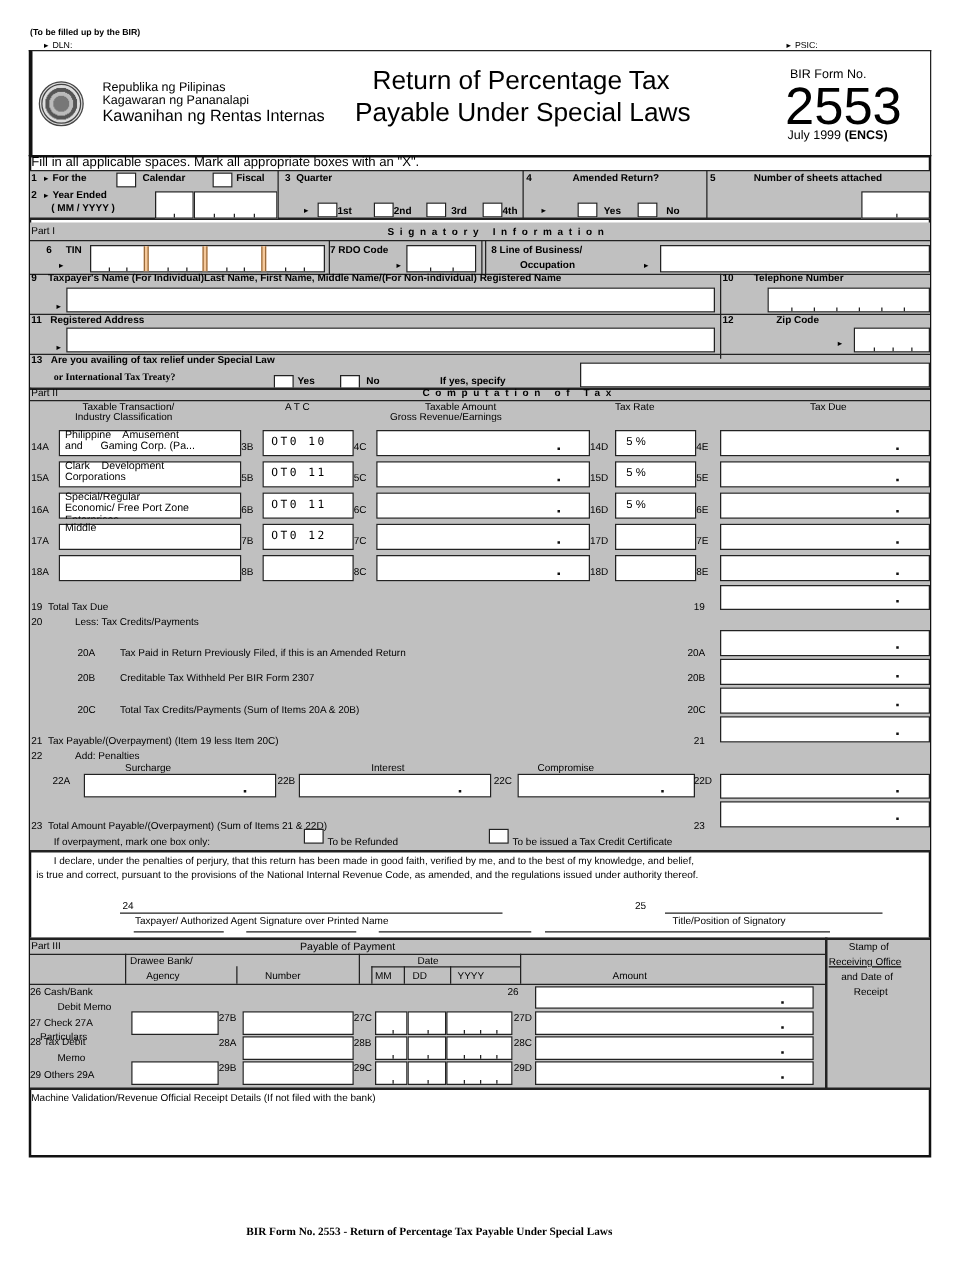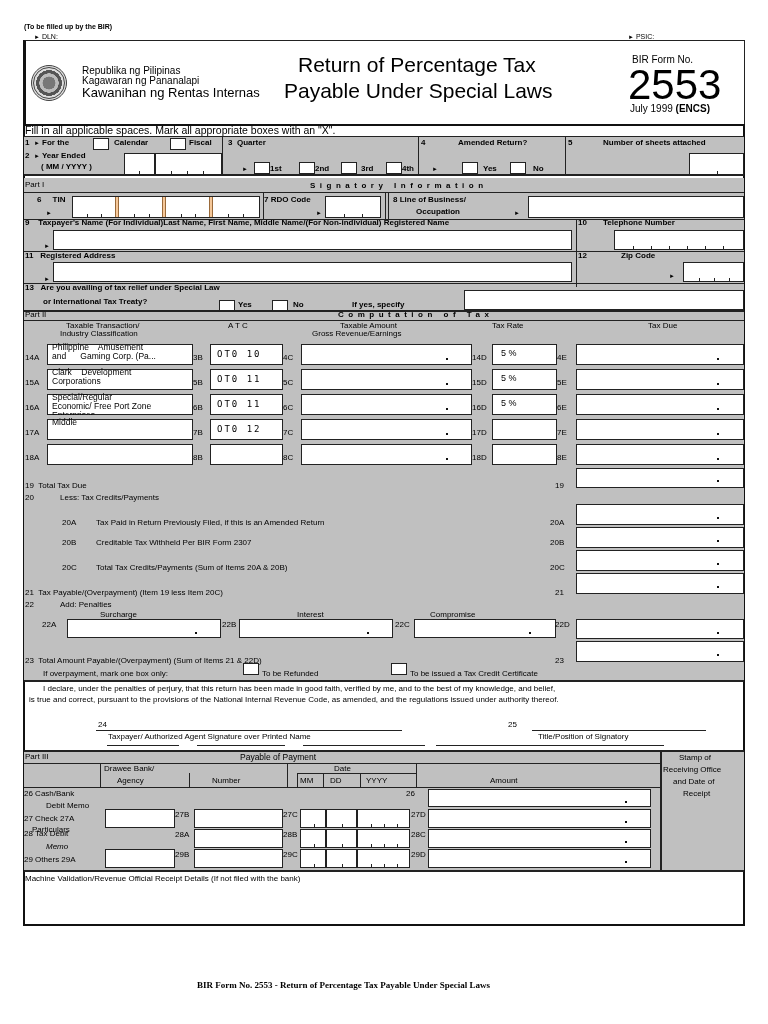--- a/index.html
+++ b/index.html
@@ -147,21 +147,21 @@
 <div class="lbl bold" style="left:621px;top:252px;">Zip Code</div>
 <div class="lbl arrow" style="left:669px;top:273px;">►</div>
 <div class="box" style="left:683px;top:262px;width:61px;height:20px;">
     <div class="tick" style="left:15px;"></div>
     <div class="tick" style="left:30px;"></div>
     <div class="tick" style="left:45px;"></div>
   </div>
 
 <div class="hline" style="left:24px;top:283px;width:720px;"></div>
 <div class="lbl bold" style="left:25px;top:284px;"><span>13</span> &nbsp;&nbsp;<span>Are you availing of tax relief under Special Law</span></div>
-<div class="lbl bold" style="left:43px;top:298px;">or International Tax Treaty?</div>
+<div class="lbl bold" style="left:43px;top:298px;font-family:Liberation Serif, serif;">or International Tax Treaty?</div>
 <div class="cbox" style="left:219px;top:300px;"></div>
 <div class="lbl bold" style="left:238px;top:301px;">Yes</div>
 <div class="cbox" style="left:272px;top:300px;"></div>
 <div class="lbl bold" style="left:293px;top:301px;">No</div>
 <div class="lbl bold" style="left:352px;top:301px;">If yes, specify</div>
 <div class="box" style="left:464px;top:290px;width:280px;height:20px;"></div>
 
 <div class="abs gray" style="left:24px;top:310px;width:720px;height:370px;border-top:2px solid #222;"></div>
 <div class="hline" style="left:24px;top:320px;width:720px;"></div>
 <div class="lbl" style="left:25px;top:311px;">Part II</div>
@@ -389,21 +389,21 @@
 <div class="vline" style="left:297px;top:773px;height:14px;"></div>
 <div class="lbl" style="left:300px;top:777px;">MM</div>
 <div class="vline" style="left:323px;top:773px;height:14px;"></div>
 <div class="lbl" style="left:330px;top:777px;">DD</div>
 <div class="vline" style="left:360px;top:773px;height:14px;"></div>
 <div class="lbl" style="left:366px;top:777px;">YYYY</div>
 <div class="vline" style="left:416px;top:763px;height:24px;"></div>
 <div class="lbl" style="left:490px;top:777px;">Amount</div>
 
 <div class="lbl" style="left:679px;top:754px;">Stamp of</div>
-<div class="lbl" style="left:663px;top:766px;">Receiving Office</div>
+<div class="lbl" style="left:663px;top:766px;text-decoration:underline;">Receiving Office</div>
 <div class="lbl" style="left:673px;top:778px;">and Date of</div>
 <div class="lbl" style="left:683px;top:790px;">Receipt</div>
 
 <div class="lbl" style="left:24px;top:790px;">26 Cash/Bank</div>
 <div class="lbl" style="left:46px;top:802px;">Debit Memo</div>
 <div class="lbl" style="left:406px;top:790px;">26</div>
 <div class="box" style="left:428px;top:789px;width:223px;height:18px;">
     <div class="dot" style="left:196px;bottom:3px;"></div>
   </div>
 
@@ -422,21 +422,21 @@
     <div class="tick" style="left:13px;"></div>
     <div class="tick" style="left:26px;"></div>
     <div class="tick" style="left:39px;"></div>
   </div>
 <div class="lbl" style="left:411px;top:811px;">27D</div>
 <div class="box" style="left:428px;top:809px;width:223px;height:19px;">
     <div class="dot" style="left:196px;bottom:4px;"></div>
   </div>
 
 <div class="lbl" style="left:24px;top:830px;">28 Tax Debit</div>
-<div class="lbl" style="left:46px;top:843px;font-style:italic;">Memo</div>
+<div class="lbl" style="left:46px;top:843px;">Memo</div>
 <div class="lbl" style="left:175px;top:831px;">28A</div>
 <div class="box" style="left:194px;top:829px;width:89px;height:19px;"></div>
 <div class="lbl" style="left:283px;top:831px;">28B</div>
 <div class="box" style="left:300px;top:829px;width:26px;height:19px;">
     <div class="tick" style="left:13px;"></div>
   </div>
 <div class="box" style="left:326px;top:829px;width:31px;height:19px;">
     <div class="tick" style="left:15px;"></div>
   </div>
 <div class="box" style="left:357px;top:829px;width:53px;height:19px;">

